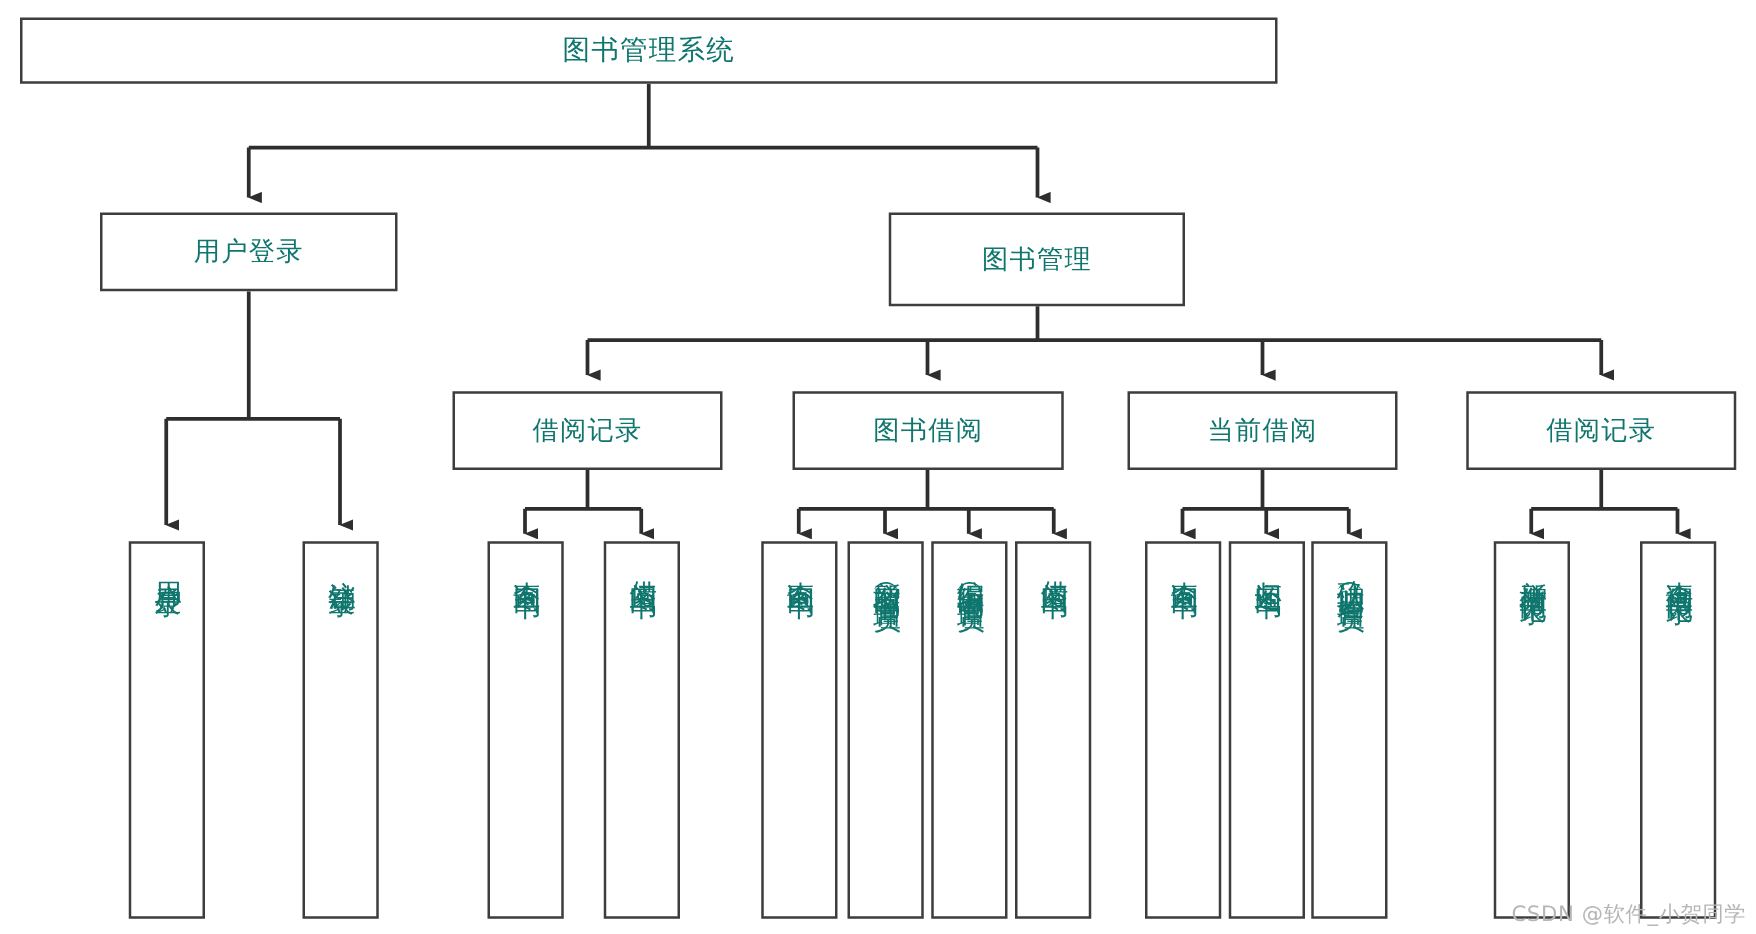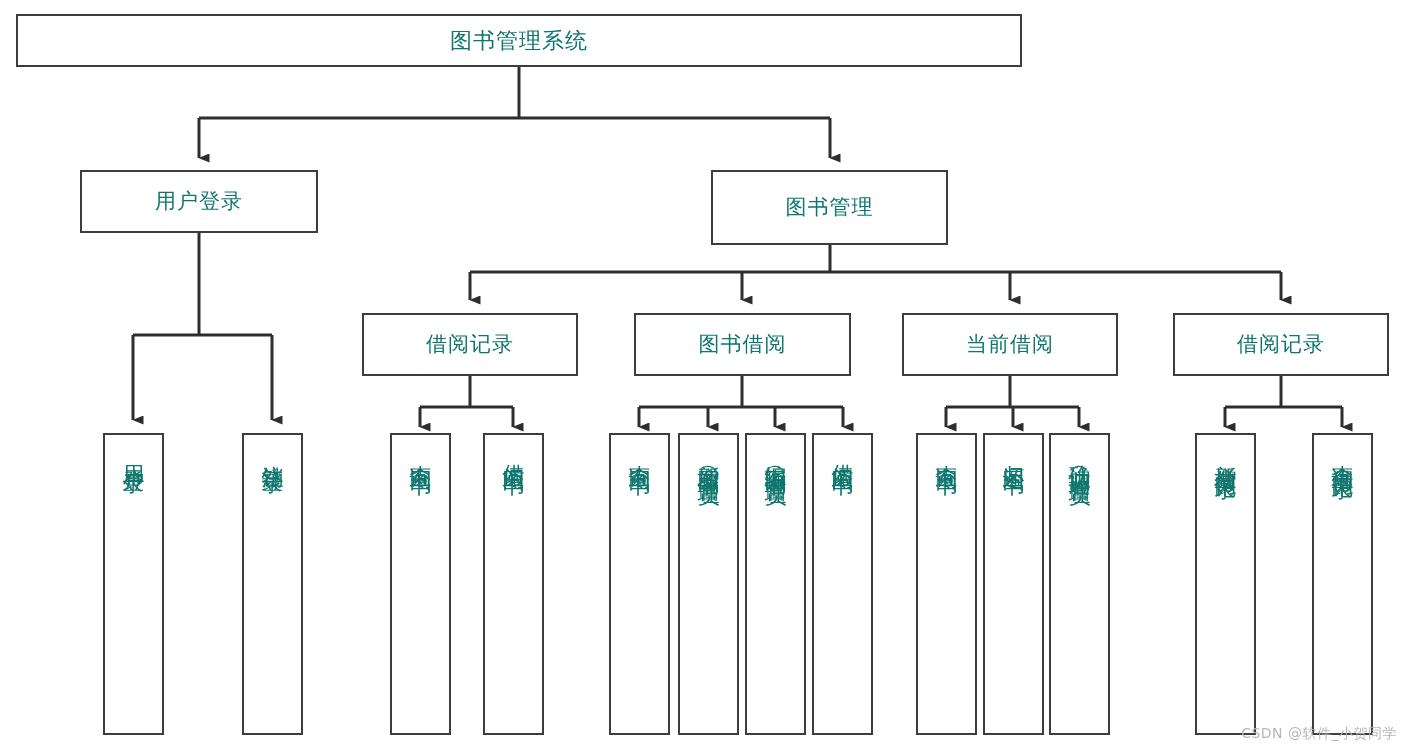--- a/index.html
+++ b/index.html
@@ -50,21 +50,21 @@
     text-orientation:upright;
     font-size:22px;
     letter-spacing:3px;
     white-space:normal;
     line-height:1;
   }
   .watermark{
     position:absolute;
     right:8px;
     bottom:4px;
-    font-size:14px;
+    font-size:17px;
     color:#b6b6b6;
     letter-spacing:.5px;
     white-space:nowrap;
     user-select:none;
   }
 </style>
 </head>
 <body>
 
 <div id="canvas">

